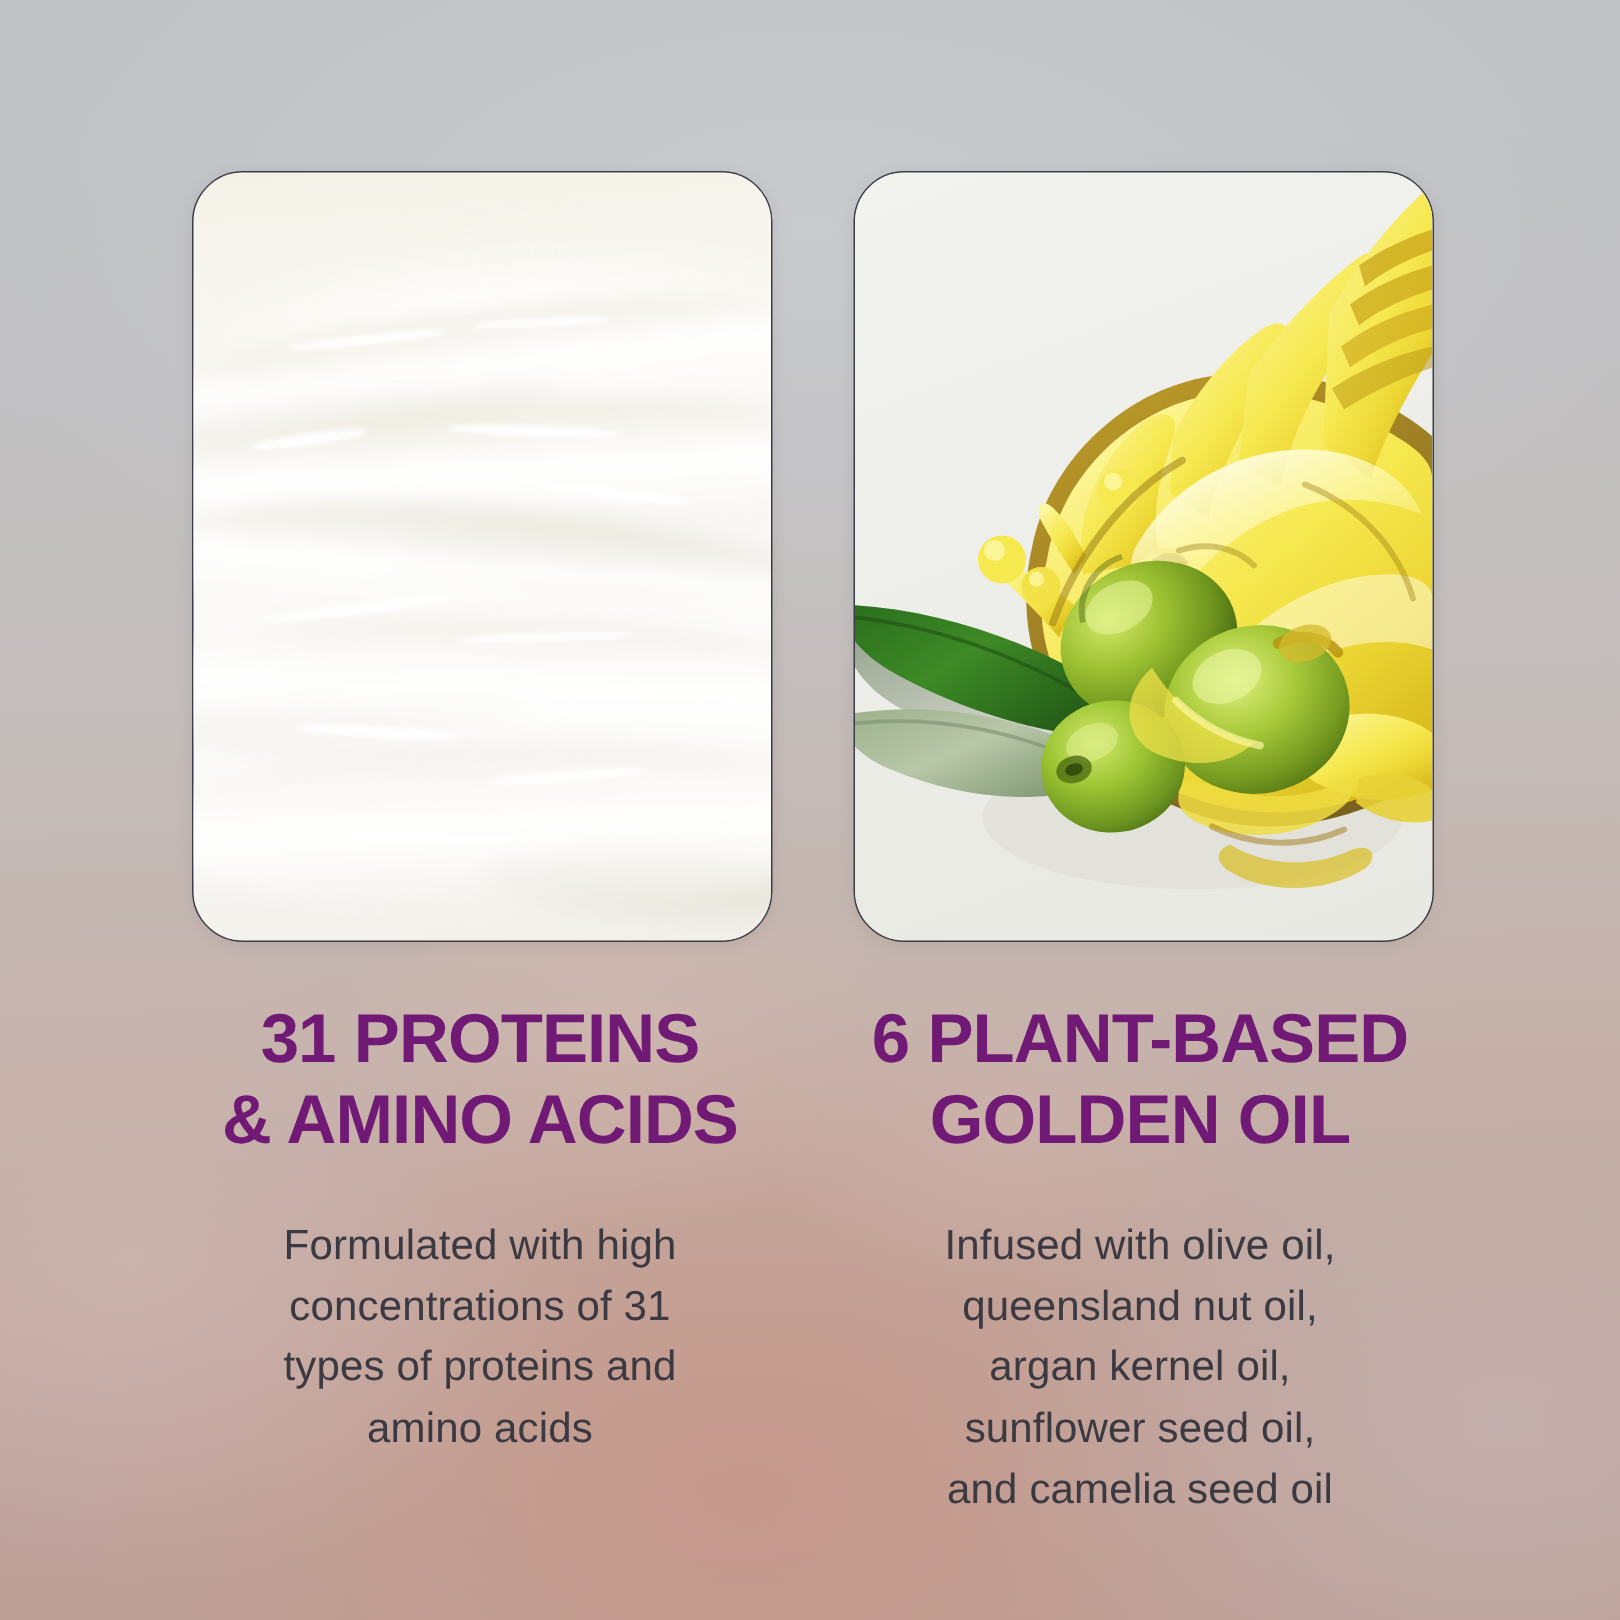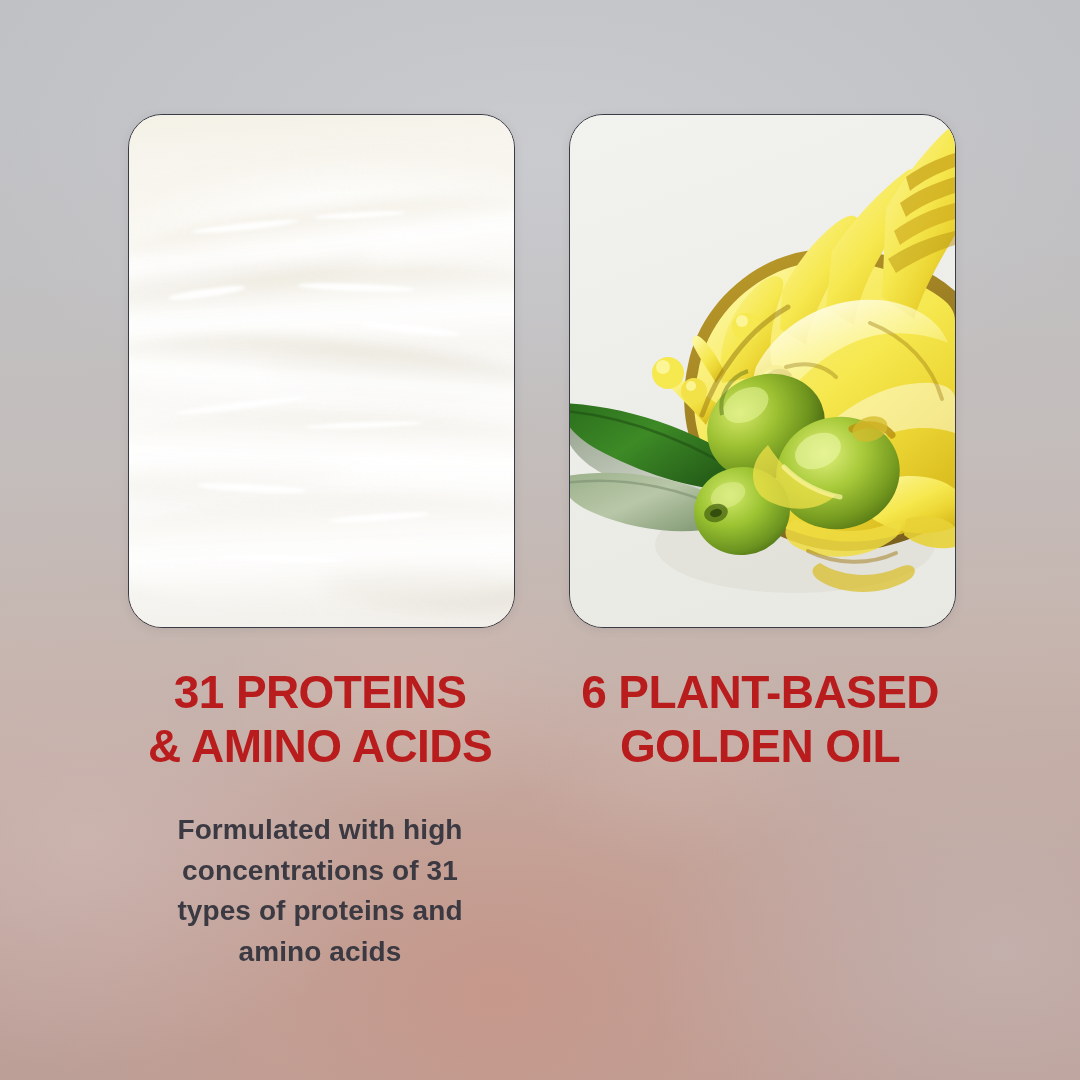--- a/index.html
+++ b/index.html
@@ -166,34 +166,34 @@
   .text-col {
     position: absolute;
     top: 666px;
     width: 400px;
   }
   .text-col.left  { left: 120px; }
   .text-col.right { left: 560px; }
 
   .headline {
     margin: 0;
-    color: #b91c1c;
+    color: #701a75;
     font-family: "Liberation Sans", sans-serif;
     font-weight: 700;
     font-size: 46px;
     line-height: 1.17;
     letter-spacing: -0.6px;
     text-align: center;
     white-space: pre-line;
   }
   .body-copy {
     margin: 36px 0 0 0;
     color: #3b3942;
     font-family: "Liberation Sans", sans-serif;
-    font-weight: 700;
+    font-weight: 400;
     font-size: 28px;
     line-height: 1.46;
     letter-spacing: 0.1px;
     text-align: center;
     white-space: pre-line;
   }
 </style>
 </head>
 <body>
 
@@ -386,15 +386,20 @@
 &amp; AMINO ACIDS</h2>
     <p class="body-copy">Formulated with high
 concentrations of 31
 types of proteins and
 amino acids</p>
   </div>
 
   <div class="text-col right">
     <h2 class="headline">6 PLANT-BASED
 GOLDEN OIL</h2>
+    <p class="body-copy">Infused with olive oil,
+queensland nut oil,
+argan kernel oil,
+sunflower seed oil,
+and camelia seed oil</p>
   </div>
 
 </div>
 
 </body></html>

